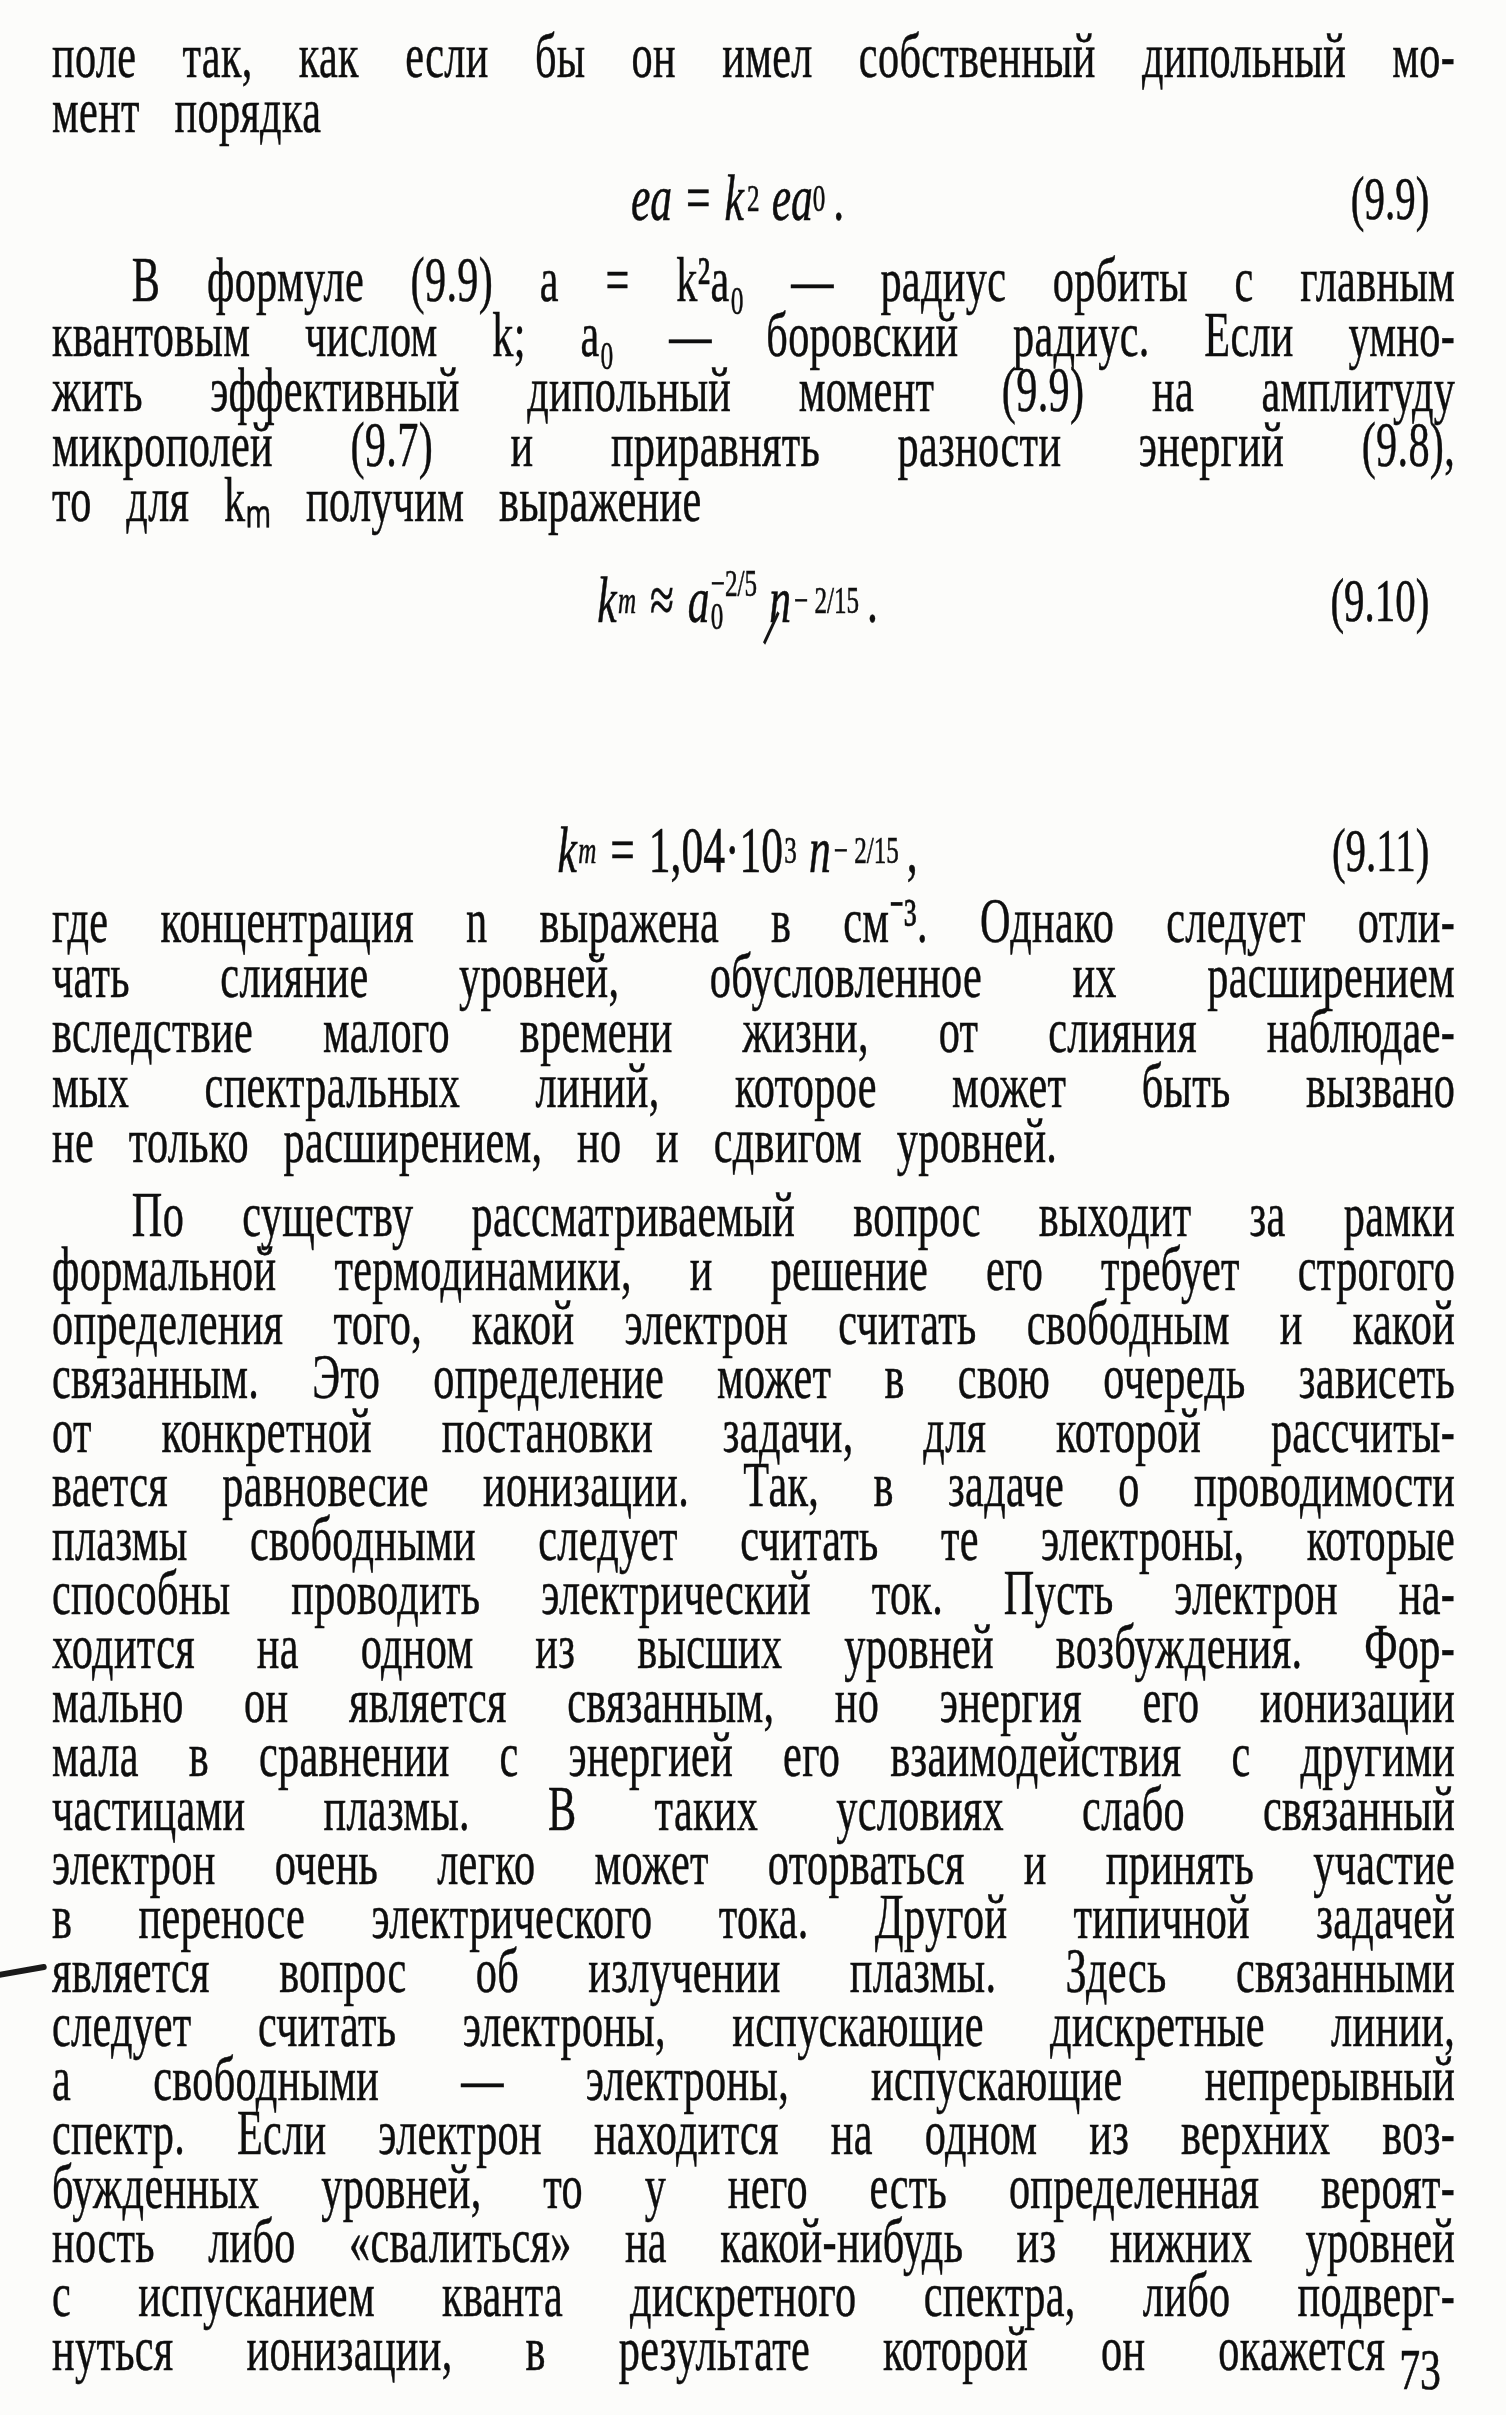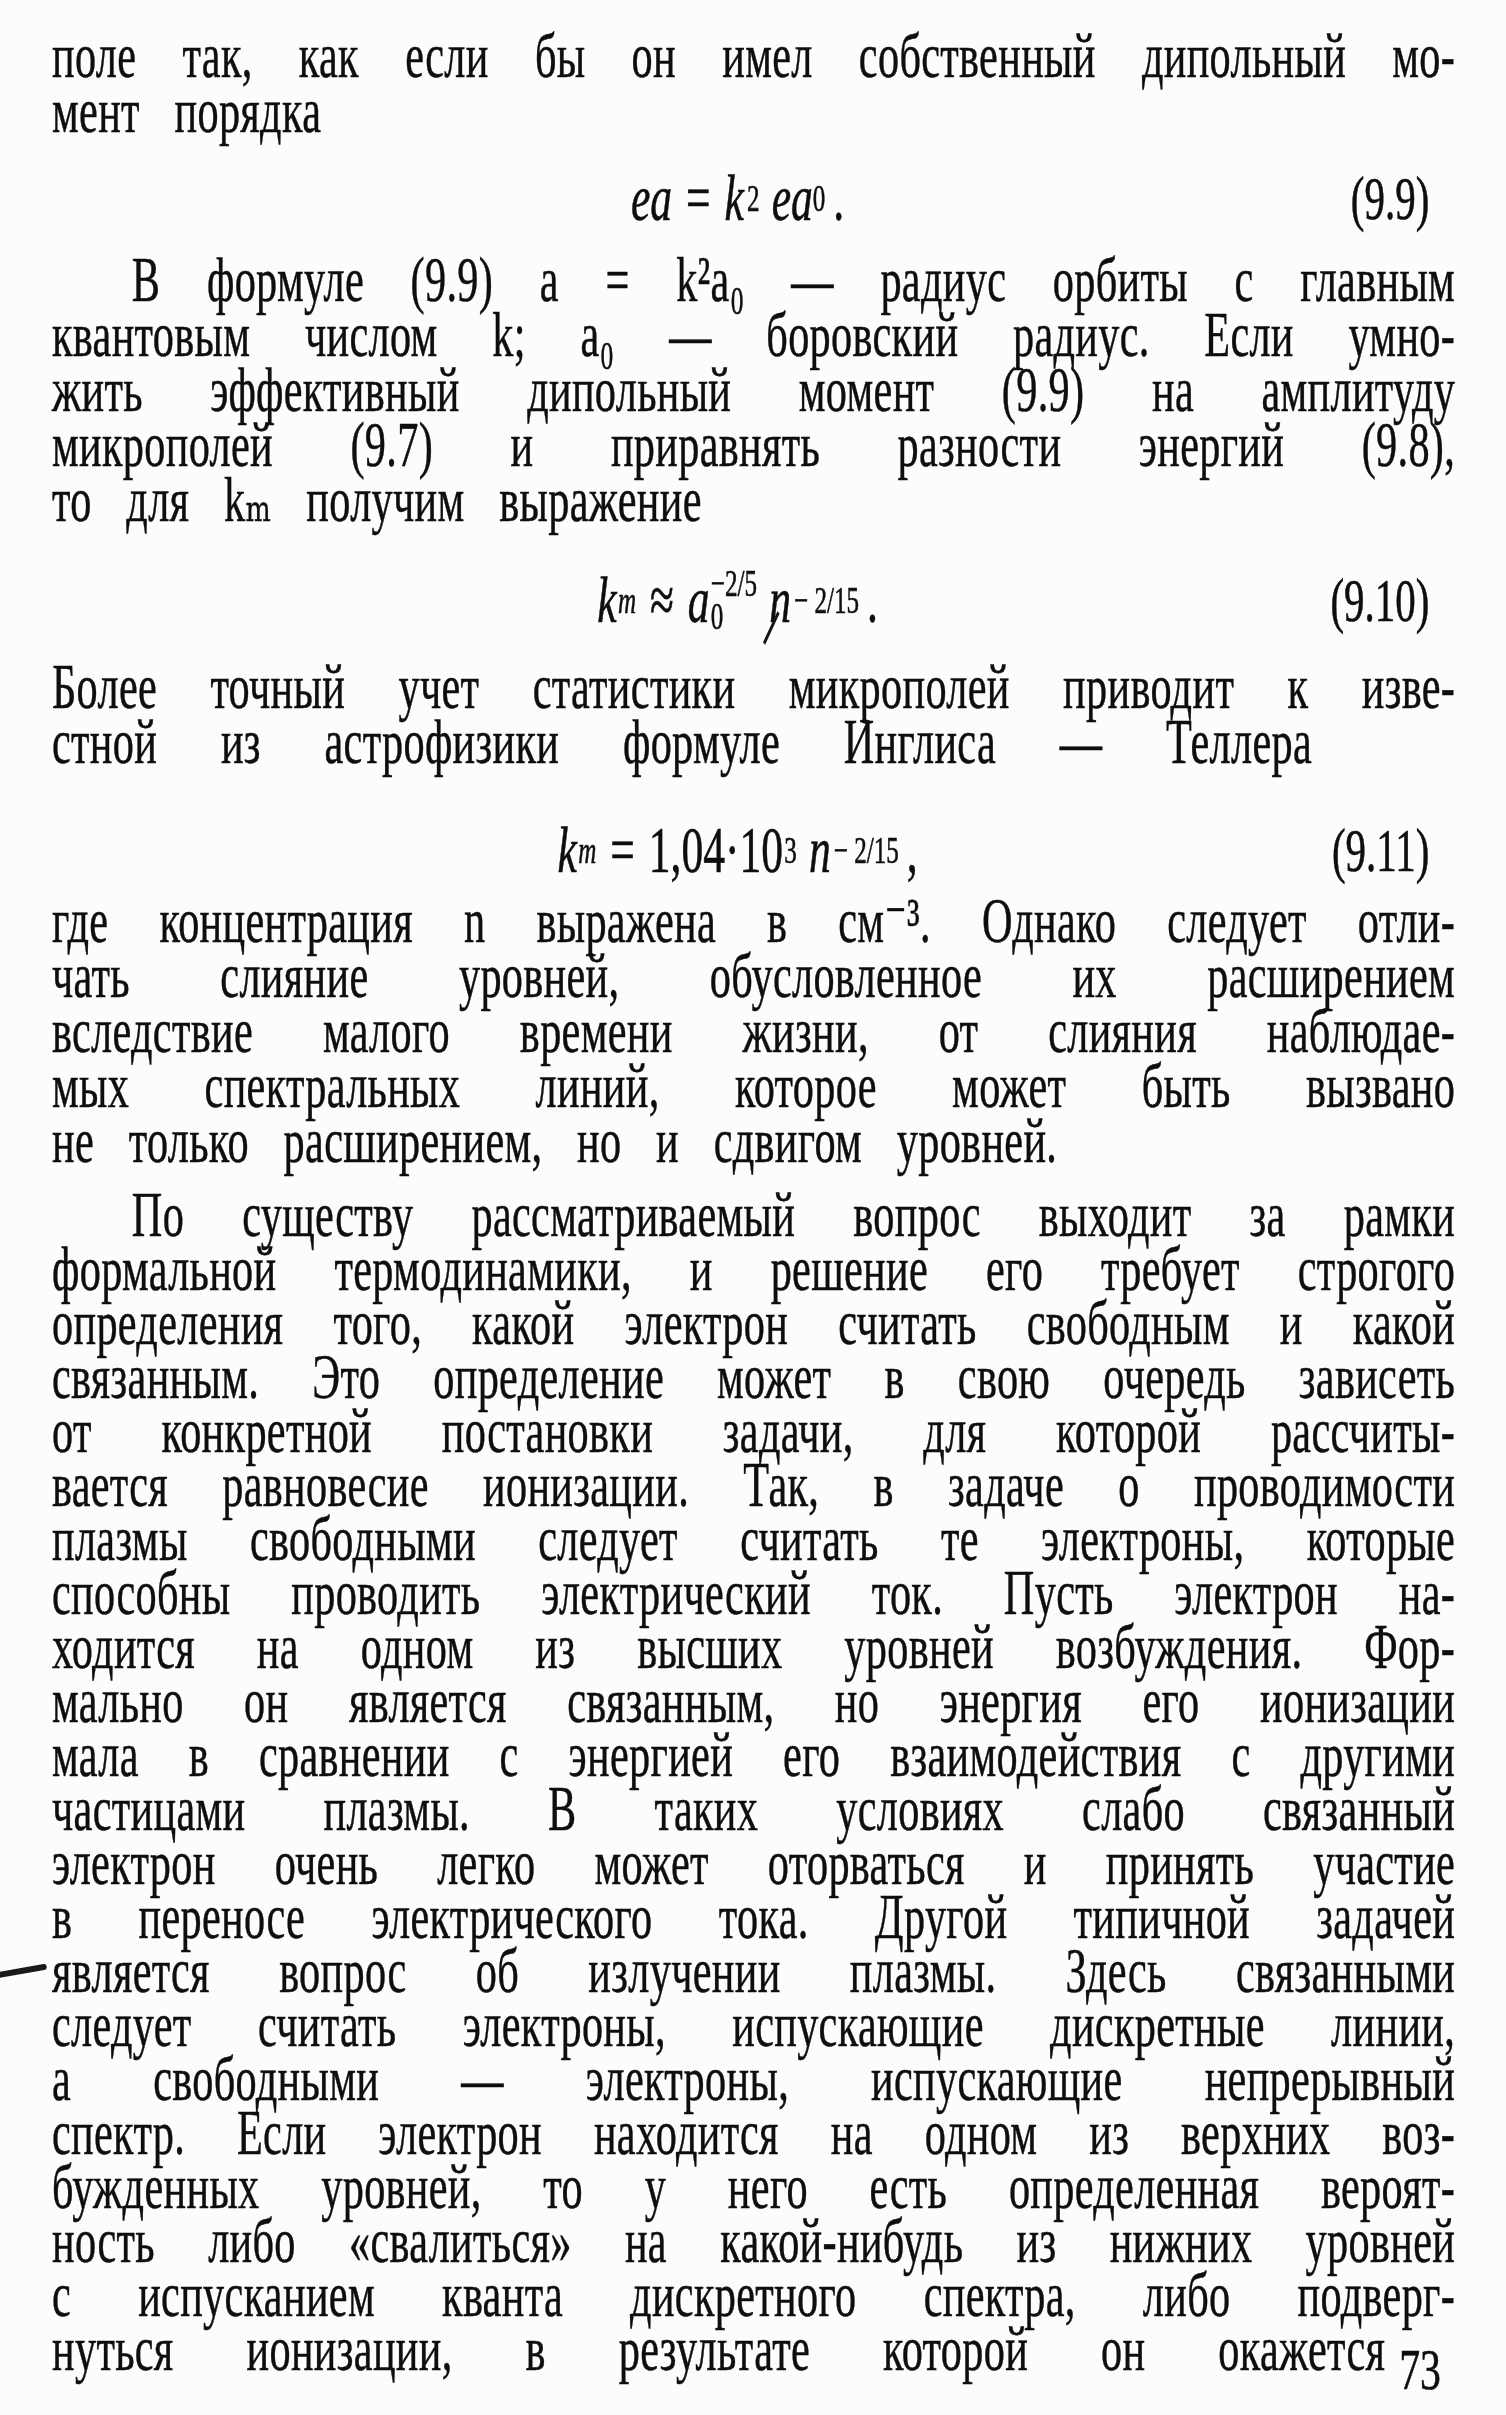--- a/index.html
+++ b/index.html
@@ -4,21 +4,21 @@
 <title>Document</title>
 <style>
   html,body { margin:0; padding:0; }
   body {
     width:1507px; height:2415px; overflow:hidden;
     background:#fcfcfa; color:#0e0e0e;
     font-family:"Liberation Serif","DejaVu Serif","DejaVu Sans",serif;
     position:relative;
   }
   .page { position:absolute; inset:0; }
-  .block { position:absolute; left:52px; right:52px; }
+  .block { position:absolute; left:52px; right:52px;font-family:Liberation Serif, serif; }
 
   
   .ln {
     height:55px; line-height:55px; font-size:64px;
     width:2126px; transform:scaleX(0.66); transform-origin:left center;
     white-space:normal; letter-spacing:0.5px;
     -webkit-text-stroke:0.5px #0e0e0e;
   }
   .p5 .ln { height:54px; line-height:54px; }
   .just { text-align:justify; text-align-last:justify; }
@@ -101,24 +101,20 @@
           <span>0</span>
         </span>
         <span class="var gap">n</span>
         <span class="sup">− 2/15</span>
         <span class="end">.</span>
       <span class="nslash"></span>
       <span class="eqnum">(9.10)</span>
     </div>
   </div>
 
-  <section class="block" style="top:659px">
-    <div class="ln just">Более точный учет статистики микрополей приводит к изве-</div>
-    <div class="ln left sp1">стной из астрофизики формуле Инглиса — Теллера</div>
-  </section>
 
   <div class="eq" style="top:797px; height:105px">
     <div class="fx">
       <span class="var">k</span>
         <span class="subi">m</span>
         <span class="rel">=</span>
         <span>1,04·10</span>
         <span class="sup" style="margin-left:1.9px">3</span>
         <span class="var gap">n</span>
         <span class="sup">− 2/15</span>

